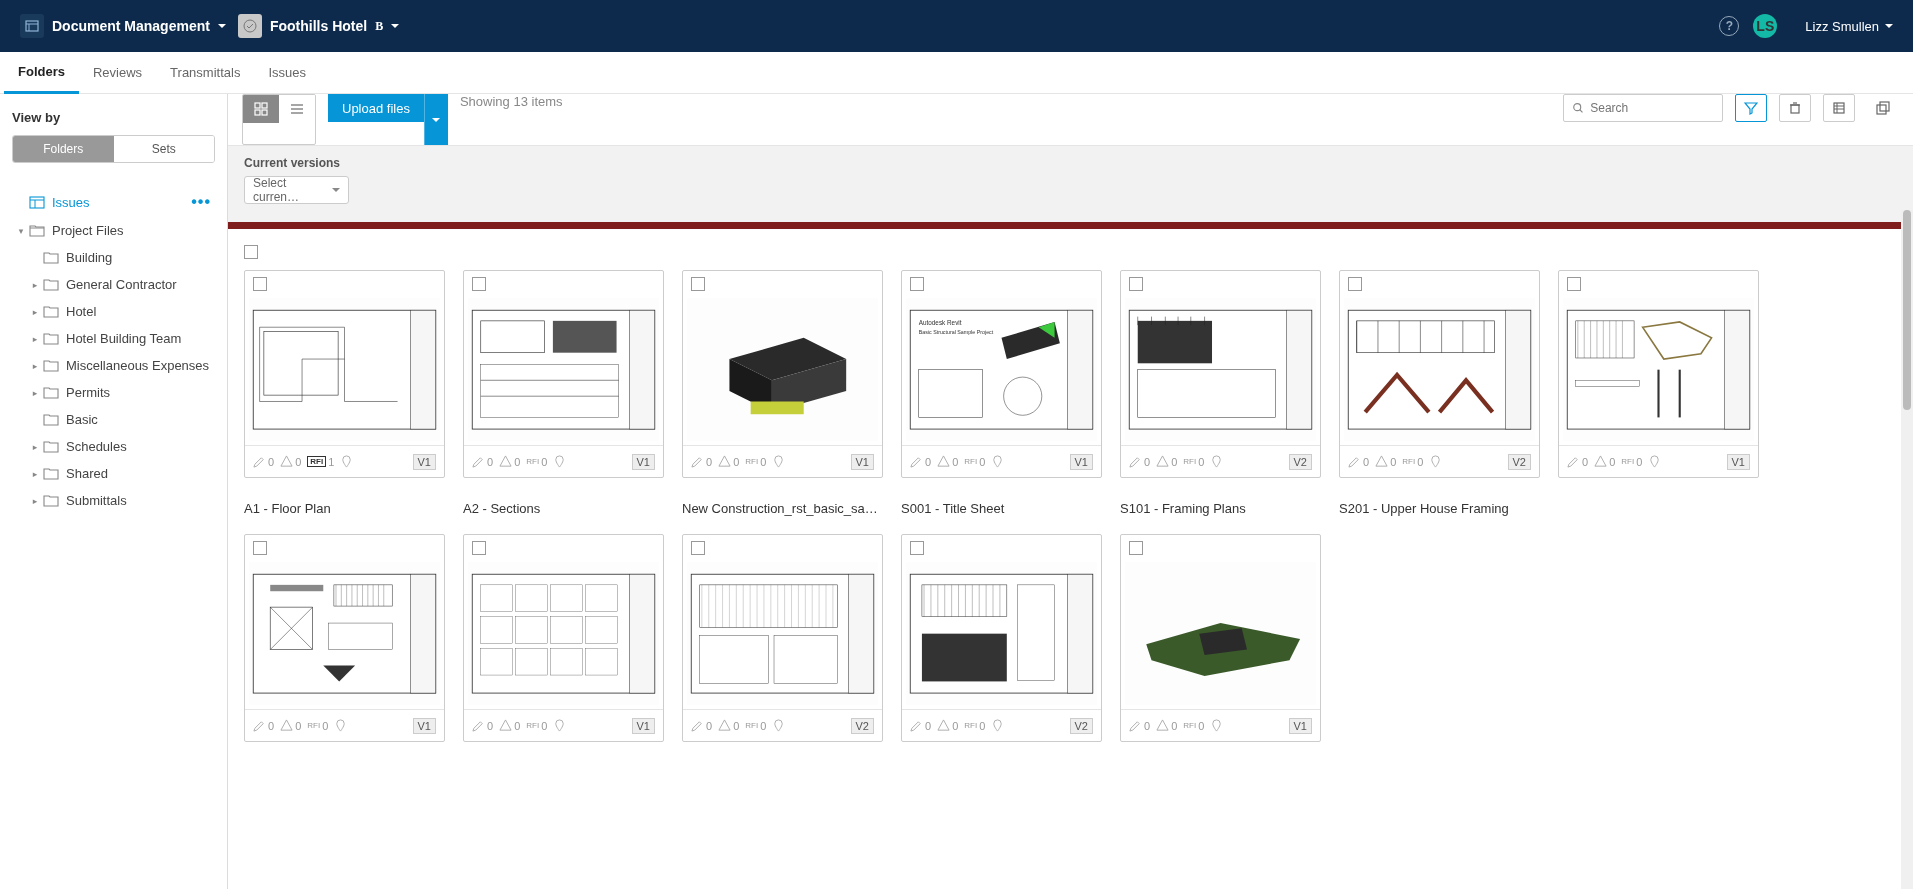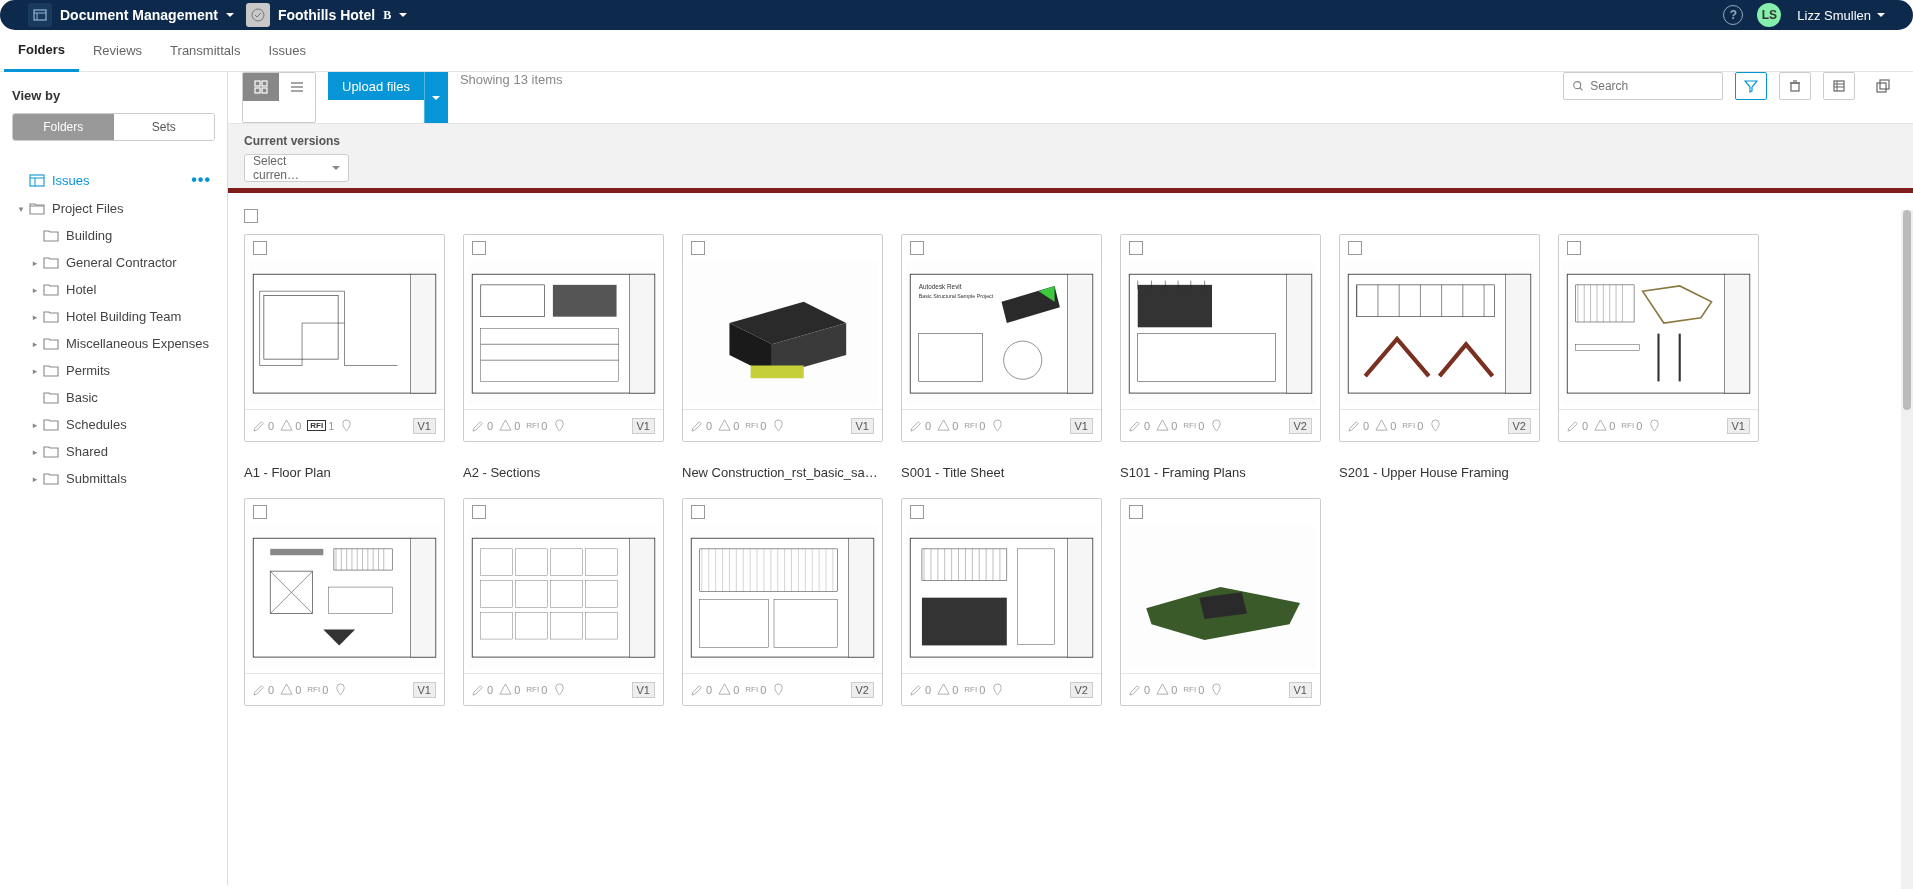--- a/index.html
+++ b/index.html
@@ -1,25 +1,25 @@
 <!DOCTYPE html>
 <html><head>
 <meta charset="utf-8">
 <style>
 * { box-sizing: border-box; margin: 0; padding: 0; }
 body { font-family: -apple-system, BlinkMacSystemFont, "Segoe UI", Arial, sans-serif; font-size: 13px; color: #333; background: #fff; overflow: hidden; }
-.header { background: #0d2a4d; height: 30px; display: flex; align-items: center; padding: 0 28px; color: #fff; border-radius: 16px; }
+.header { background: #0d2a4d; height: 52px; display: flex; align-items: center; padding: 0 20px; color: #fff; }
 .hdr-module { display: flex; align-items: center; gap: 8px; font-weight: 600; font-size: 14px; }
 .hdr-icon-box { width: 24px; height: 24px; background: #1a3a5c; border-radius: 3px; display: flex; align-items: center; justify-content: center; }
 .hdr-project-icon { width: 24px; height: 24px; background: #c8c8c8; border-radius: 3px; margin-left: 12px; display: flex; align-items: center; justify-content: center; }
 .hdr-project { font-size: 14px; font-weight: 600; margin-left: 8px; display: flex; align-items: center; gap: 8px; }
 .hdr-b { font-weight: 700; font-family: serif; font-size: 12px;}
 .hdr-spacer { flex: 1; }
 .hdr-help { width: 20px; height: 20px; border: 1.5px solid #97a9bb; border-radius: 50%; display: flex; align-items: center; justify-content: center; color: #97a9bb; font-size: 12px; font-weight: 700; margin-right: 14px; cursor: pointer;}
-.hdr-avatar { width: 24px; height: 24px; border-radius: 50%; background: #86efac; color: #333; display: flex; align-items: center; justify-content: center; font-size: 12px; font-weight: 600; margin-right: 4px; }
+.hdr-avatar { width: 24px; height: 24px; border-radius: 50%; background: #14b8a6; color: #333; display: flex; align-items: center; justify-content: center; font-size: 14px; font-weight: 600; margin-right: 16px; }
 .hdr-user { font-size: 13px; display: flex; align-items: center; gap: 6px; cursor: pointer; margin-left: 12px;}
 .caret-down { width: 0; height: 0; border-left: 4px solid transparent; border-right: 4px solid transparent; border-top: 4px solid currentColor; display: inline-block;}
 .tabs { height: 42px; border-bottom: 1px solid #e5e5e5; display: flex; align-items: center; padding: 0 4px; }
 .tab { padding: 0 14px; height: 42px; display: flex; align-items: center; color: #666; cursor: pointer; font-size: 13px;}
 .tab.active { color: #222; font-weight: 600; border-bottom: 3px solid #0696d7; }
 .body { display: flex; height: calc(100vh - 76px); }
 .sidebar { width: 228px; border-right: 1px solid #dcdcdc; padding: 16px 12px 0 12px; overflow-y: auto; }
 .viewby-label { font-size: 13px; font-weight: 600; color: #333; margin-bottom: 10px; }
 .viewby-toggle { display: flex; border: 1px solid #ccc; border-radius: 3px; overflow: hidden; margin-bottom: 24px; }
 .viewby-opt { flex: 1; text-align: center; padding: 6px 0; font-size: 12px; cursor: pointer; background: #fff; color: #555;}
@@ -39,21 +39,21 @@
 .vt-btn.active { background: #888; }
 .btn-primary { background: #0696d7; color: #fff; border: none; height: 28px; padding: 0 14px; font-size: 13px; cursor: pointer; display: flex; align-items: center;}
 .btn-split { display: flex; }
 .btn-split .caret-btn { background: #0696d7; border-left: 1px solid rgba(255,255,255,0.3); width: 24px; display: flex; align-items:center; justify-content:center; cursor:pointer;}
 .item-count { color: #888; font-size: 13px; }
 .tb-spacer { flex: 1; }
 .search-box { display: flex; align-items: center; border: 1px solid #ccc; border-radius: 2px; height: 28px; width: 160px; padding: 0 8px; gap: 6px; }
 .search-box input { border: none; outline: none; font-size: 12px; width: 100%; color: #666;}
 .tb-icon-btn { width: 32px; height: 28px; border: 1px solid #ccc; border-radius: 2px; display: flex; align-items: center; justify-content: center; cursor: pointer; background: #fff;}
 .tb-icon-btn.active { border-color: #0696d7; }
-.filterbar { background: #f2f2f2; padding: 10px 16px 6px 16px; border-bottom: 5px solid #7f1d1d;}
+.filterbar { background: #f2f2f2; padding: 10px 16px 18px 16px; border-bottom: 7px solid #7f1d1d;}
 .filterbar-label { font-size: 12px; color: #555; margin-bottom: 6px; font-weight: 600;}
 .filter-select { background: #fff; border: 1px solid #ccc; border-radius: 3px; height: 28px; width: 105px; display: flex; align-items: center; padding: 0 8px; justify-content: space-between; font-size: 12px; color: #666; cursor: pointer;}
 .content { flex: 1; overflow-y: auto; padding: 12px 16px; }
 .select-all-row { padding: 4px 0 8px 0;}
 .grid { display: flex; flex-wrap: wrap; gap: 18px; }
 .card { width: 201px; }
 .card-box { border: 1px solid #ccc; border-radius: 2px; background: #fff; height: 208px; display: flex; flex-direction: column; }
 .card-check { padding: 6px 0 0 8px; }
 .chk { width: 14px; height: 14px; border: 1px solid #999; background: #fff; cursor: pointer; display: inline-block;}
 .thumb { flex: 1; display: flex; align-items: center; justify-content: center; margin: 4px; background: #fdfdfd; position: relative; overflow: hidden;}

